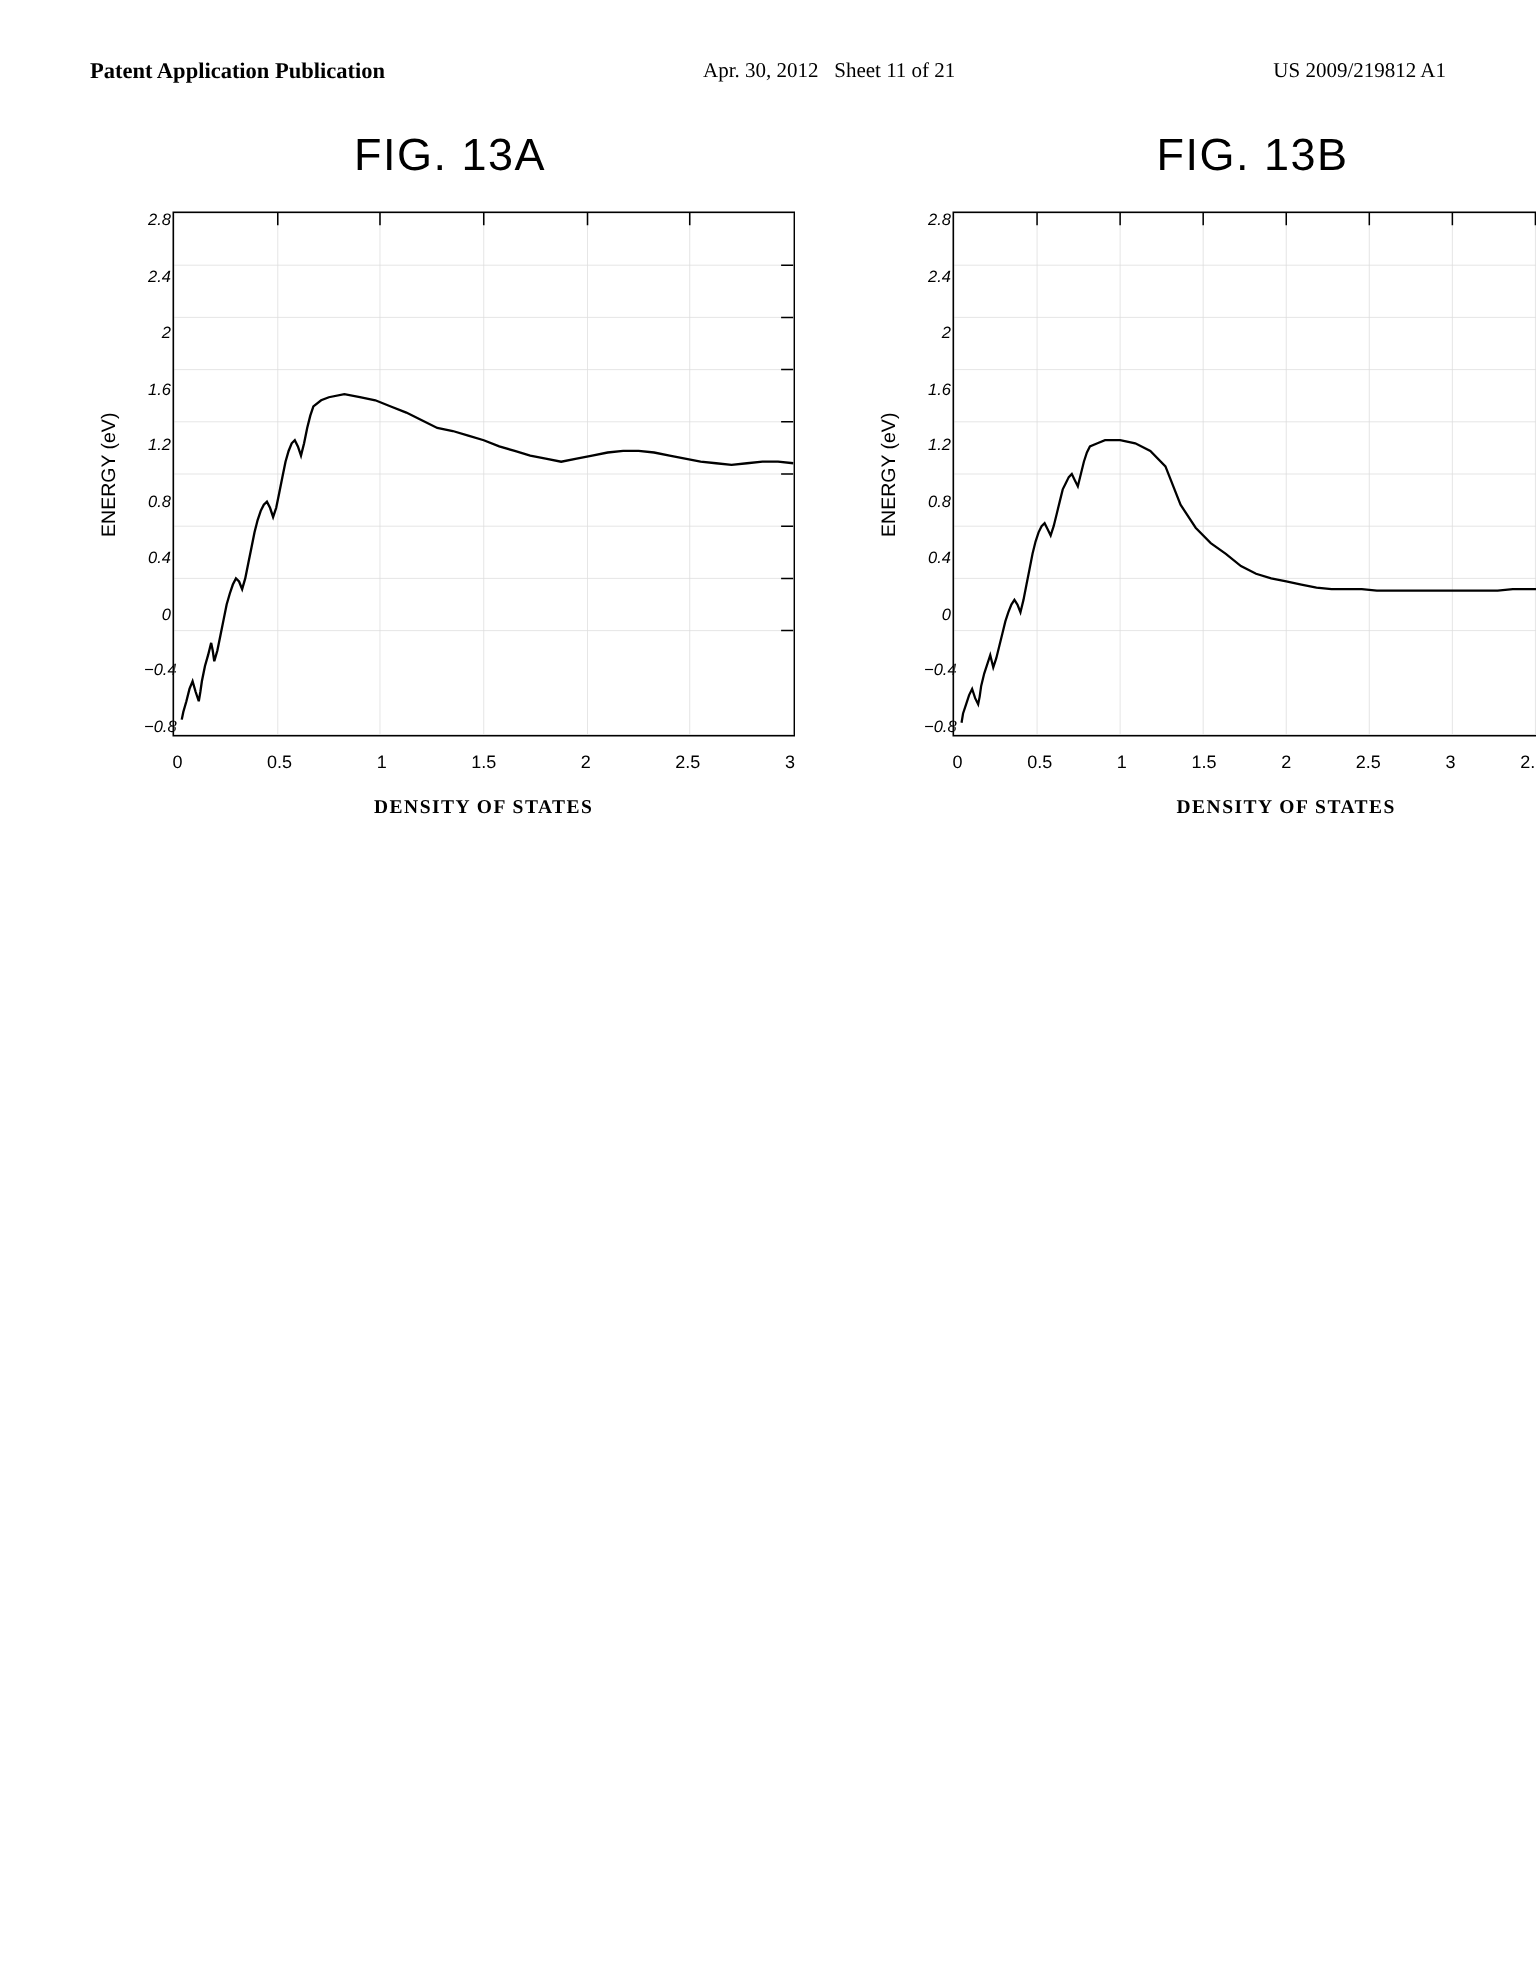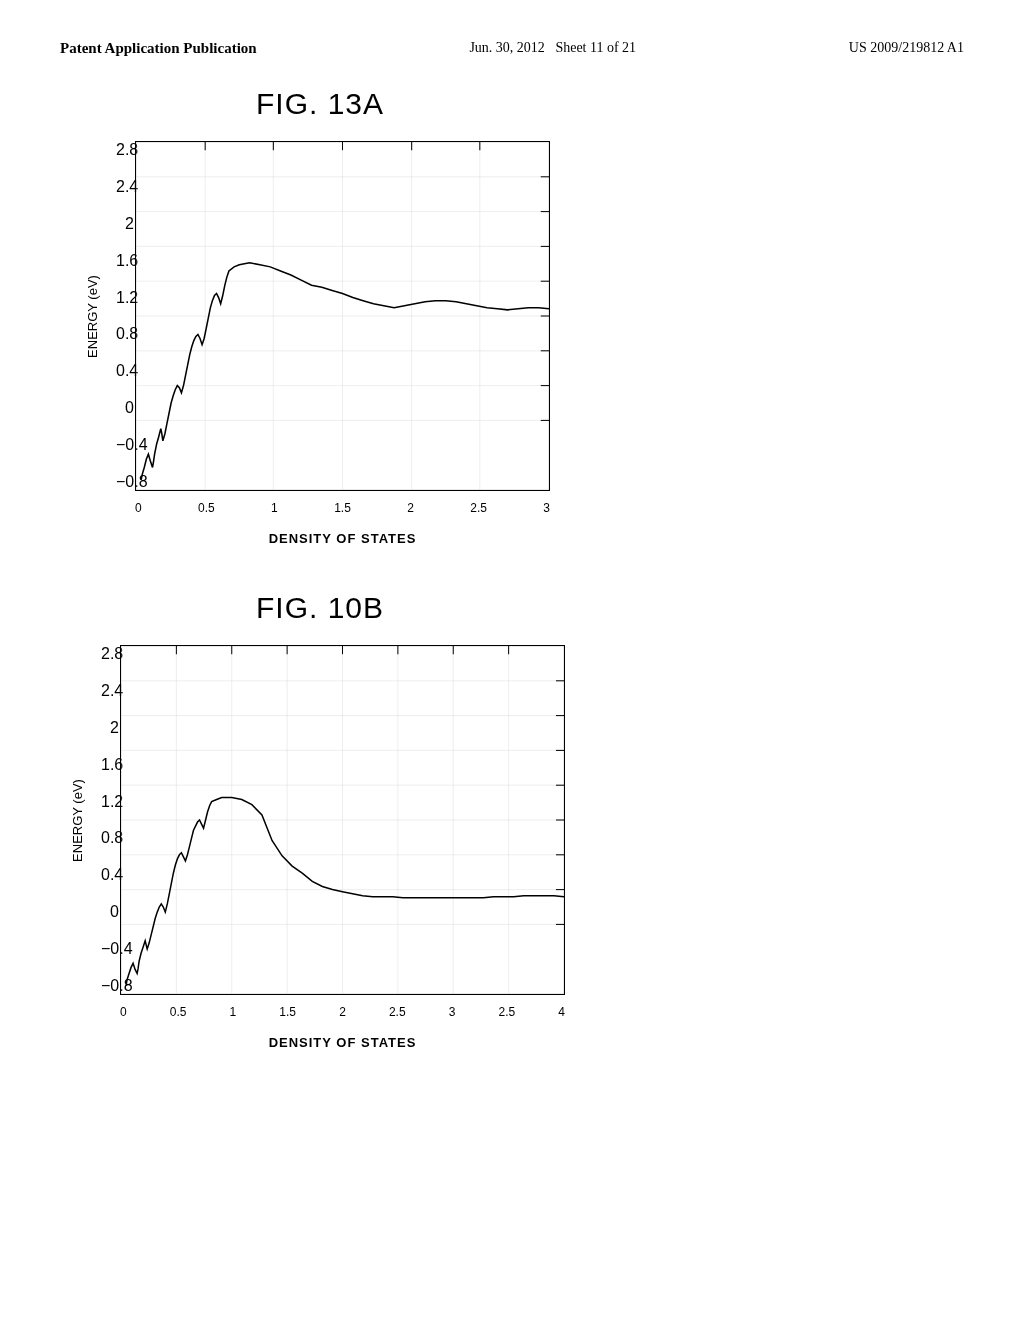--- a/index.html
+++ b/index.html
@@ -29,21 +29,21 @@
     }
     .header-center {
       text-align: center;
       font-size: 14px;
     }
     .header-right {
       font-size: 14px;
     }
     .figures-container {
       display: flex;
-      flex-direction: column;
+      flex-direction: row;
       align-items: flex-start;
       gap: 40px;
     }
     .figure-block {
       display: flex;
       flex-direction: column;
       align-items: center;
       width: 520px;
     }
     .figure-title {
@@ -66,45 +66,46 @@
       bottom: 60px;
       border: 1.5px solid #000;
     }
     .x-axis-label {
       position: absolute;
       bottom: 5px;
       left: 55px;
       right: 10px;
       text-align: center;
       font-size: 13px;
-      font-family: Liberation Sans, sans-serif;
+      font-family: Liberation Serif, serif;
       font-weight: bold;
       letter-spacing: 1px;
     }
     .y-tick {
-      font-size: 16px;
+      font-size: 11px;
       font-family: Arial, sans-serif;
       text-align: right;
       width: 18px;
+      font-style: italic;
     }
     .x-tick {
       font-size: 12px;
       font-family: Arial, sans-serif;
       text-align: center;
     }
   </style>
 </head>
 <body>
 
 <div class="page">
 
   <div class="header">
     <div class="header-left">Patent Application Publication</div>
     <div class="header-center">
-      <span>Jun. 30, 2012</span>&nbsp;&nbsp;
+      <span>Apr. 30, 2012</span>&nbsp;&nbsp;
       <span>Sheet 11 of 21</span>
     </div>
     <div class="header-right">US 2009/219812 A1</div>
   </div>
 
   <div class="figures-container">
 
     <div class="figure-block">
       <div class="figure-title">FIG. 13A</div>
       <div class="chart-area">
@@ -255,21 +256,21 @@
           <span class="x-tick">2</span>
           <span class="x-tick">2.5</span>
           <span class="x-tick">3</span>
         </div>
 
         <div class="x-axis-label">DENSITY OF STATES</div>
       </div>
     </div>
 
     <div class="figure-block">
-      <div class="figure-title">FIG. 10B</div>
+      <div class="figure-title">FIG. 13B</div>
       <div class="chart-area" style="width:510px;">
 
         <div style="position:absolute;left:2px;top:10px;bottom:60px;width:20px;display:flex;align-items:center;justify-content:center;">
           <span style="font-size:13px;font-family:Arial,sans-serif;white-space:nowrap;transform:rotate(-90deg);display:block;">ENERGY (eV)</span>
         </div>
 
         <div style="position:absolute;left:24px;top:10px;bottom:60px;display:flex;flex-direction:column;justify-content:space-between;align-items:flex-end;width:30px;">
           <span class="y-tick">2.8</span>
           <span class="y-tick">2.4</span>
           <span class="y-tick">2</span>

